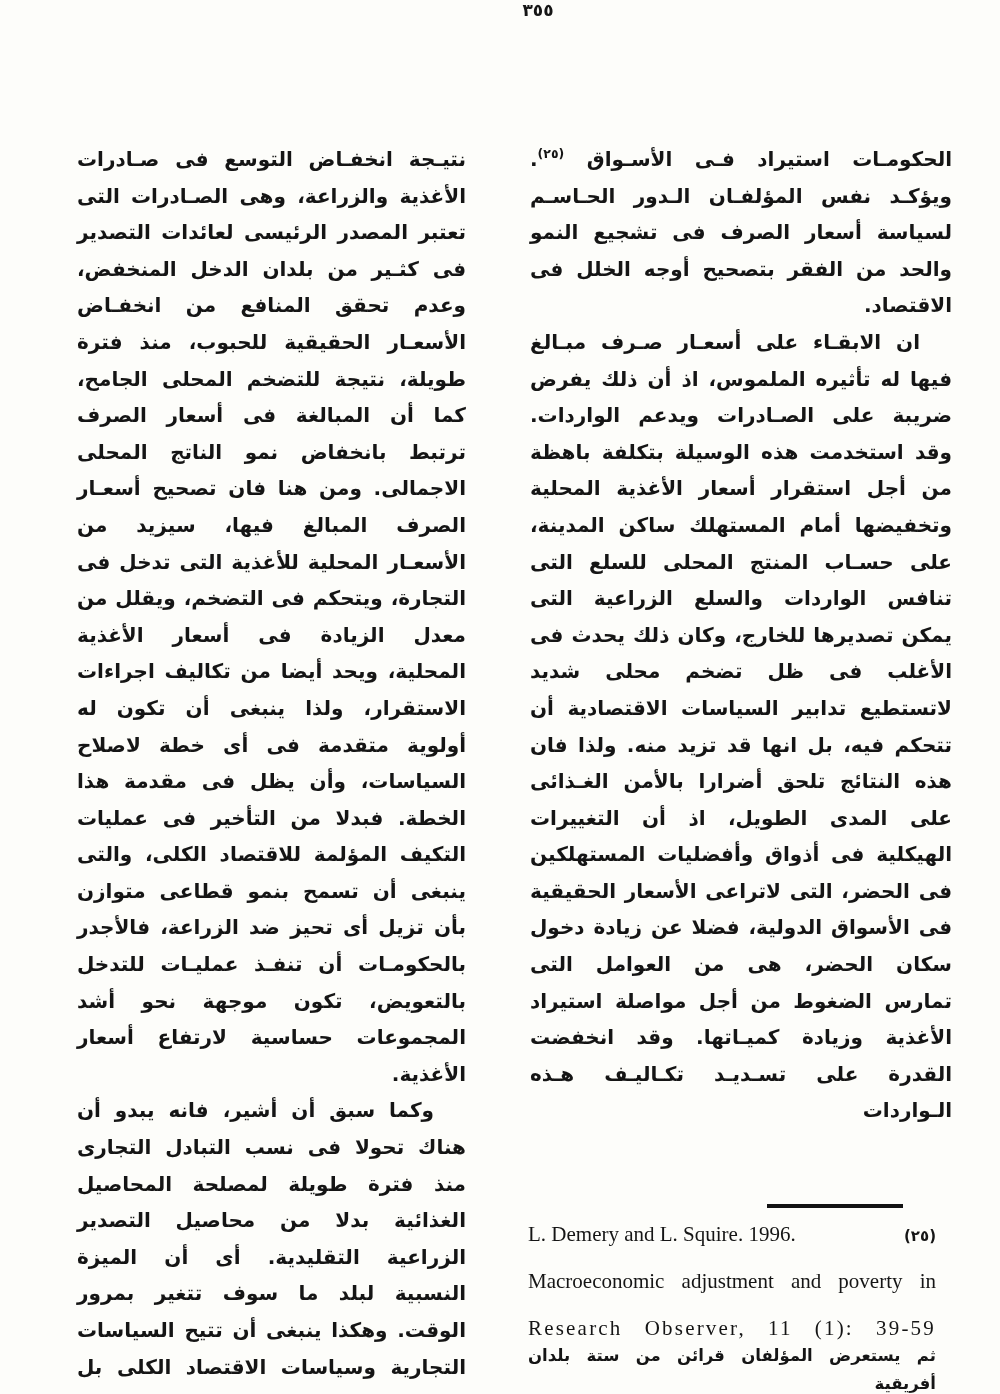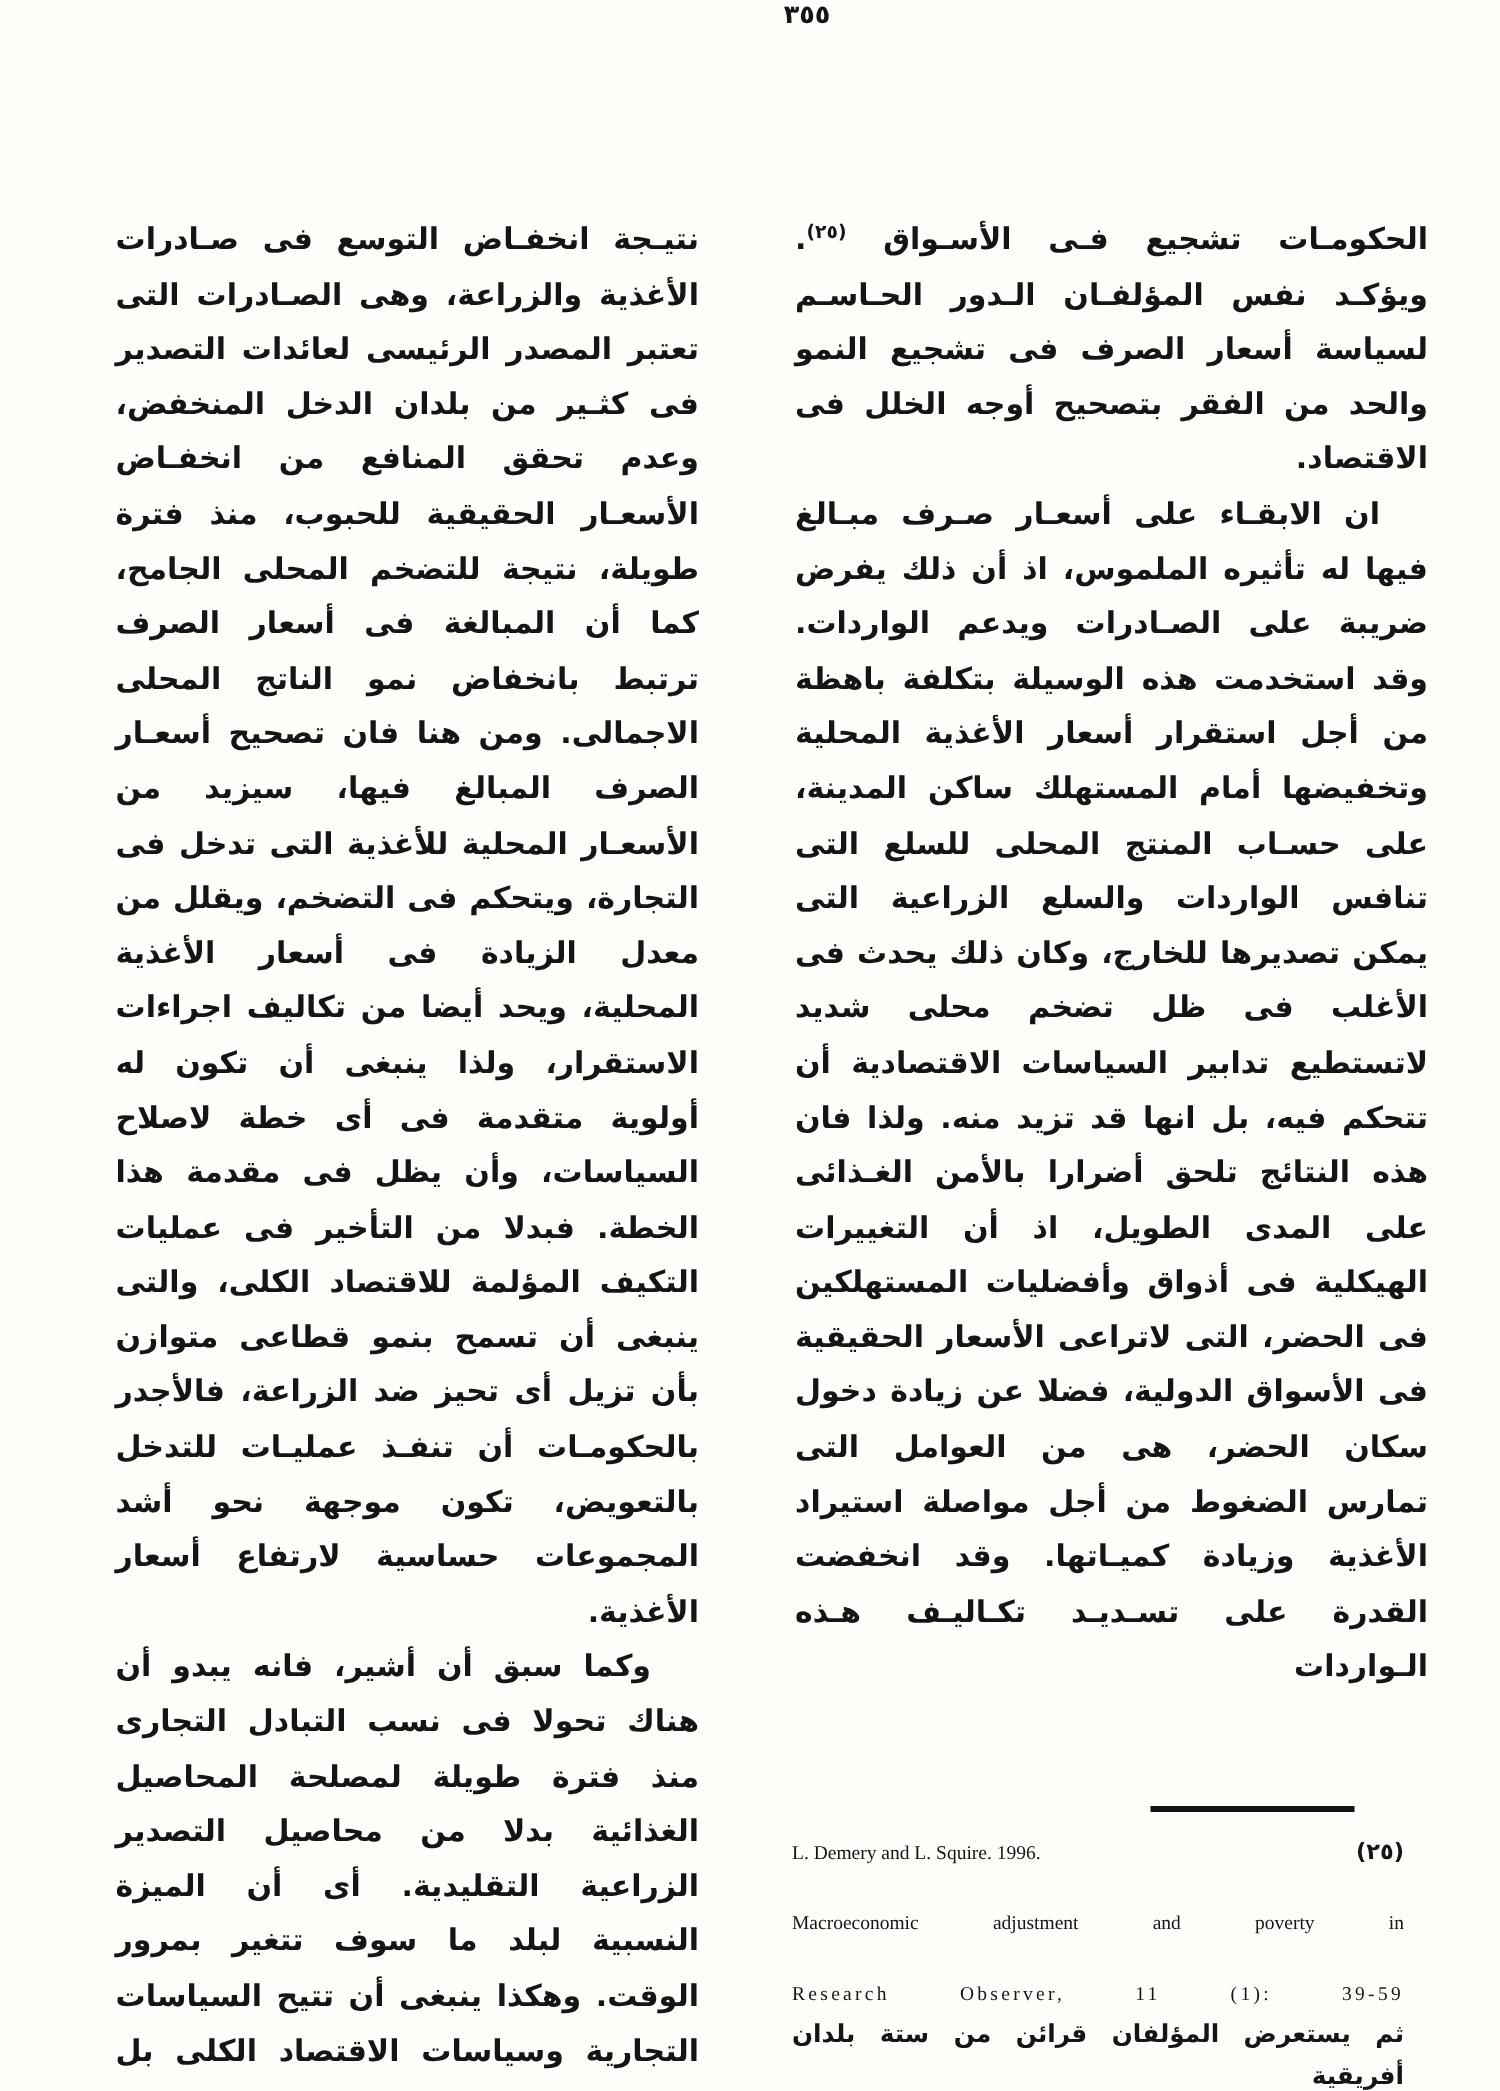--- a/index.html
+++ b/index.html
@@ -60,21 +60,21 @@
     width: 408px;
   }
   .fn-line1 {
     display: flex;
     justify-content: space-between;
     align-items: baseline;
     direction: ltr;
   }
   .fn-en {
     font-family: "Liberation Serif", serif;
-    font-size: 13px;
+    font-size: 21px;
     line-height: 27px;
     direction: ltr;
     color: #151515;
   }
   .justify-last {
     text-align: justify;
     text-align-last: justify;
     margin-top: 20px;
   }
   .spread {
@@ -100,21 +100,21 @@
 </head>
 <body>
 
 <div class="page">
 
   <div class="page-number">٣٥٥</div>
 
   <div class="columns">
 
     <div class="col col-right">
-      <p class="para"><span>الحكومـات تشجيع فـى الأسـواق </span><sup class="fn-ref">(٢٥)</sup><span>. ويؤكـد نفس المؤلفـان الـدور الحـاسـم لسياسة أسعار الصرف فى تشجيع النمو والحد من الفقر بتصحيح أوجه الخلل فى الاقتصاد.</span></p>
+      <p class="para"><span>الحكومـات استيراد فـى الأسـواق </span><sup class="fn-ref">(٢٥)</sup><span>. ويؤكـد نفس المؤلفـان الـدور الحـاسـم لسياسة أسعار الصرف فى تشجيع النمو والحد من الفقر بتصحيح أوجه الخلل فى الاقتصاد.</span></p>
       <p class="para indent">ان الابقـاء على أسعـار صـرف مبـالغ فيها له تأثيره الملموس، اذ أن ذلك يفرض ضريبة على الصـادرات ويدعم الواردات. وقد استخدمت هذه الوسيلة بتكلفة باهظة من أجل استقرار أسعار الأغذية المحلية وتخفيضها أمام المستهلك ساكن المدينة، على حسـاب المنتج المحلى للسلع التى تنافس الواردات والسلع الزراعية التى يمكن تصديرها للخارج، وكان ذلك يحدث فى الأغلب فى ظل تضخم محلى شديد لاتستطيع تدابير السياسات الاقتصادية أن تتحكم فيه، بل انها قد تزيد منه. ولذا فان هذه النتائج تلحق أضرارا بالأمن الغـذائى على المدى الطويل، اذ أن التغييرات الهيكلية فى أذواق وأفضليات المستهلكين فى الحضر، التى لاتراعى الأسعار الحقيقية فى الأسواق الدولية، فضلا عن زيادة دخول سكان الحضر، هى من العوامل التى تمارس الضغوط من أجل مواصلة استيراد الأغذية وزيادة كميـاتها. وقد انخفضت القدرة على تسـديـد تكـاليـف هـذه الـواردات</p>
     </div>
 
     <div class="col col-left">
       <p class="para">نتيـجة انخفـاض التوسع فى صـادرات الأغذية والزراعة، وهى الصـادرات التى تعتبر المصدر الرئيسى لعائدات التصدير فى كثـير من بلدان الدخل المنخفض، وعدم تحقق المنافع من انخفـاض الأسعـار الحقيقية للحبوب، منذ فترة طويلة، نتيجة للتضخم المحلى الجامح، كما أن المبالغة فى أسعار الصرف ترتبط بانخفاض نمو الناتج المحلى الاجمالى. ومن هنا فان تصحيح أسعـار الصرف المبالغ فيها، سيزيد من الأسعـار المحلية للأغذية التى تدخل فى التجارة، ويتحكم فى التضخم، ويقلل من معدل الزيادة فى أسعار الأغذية المحلية، ويحد أيضا من تكاليف اجراءات الاستقرار، ولذا ينبغى أن تكون له أولوية متقدمة فى أى خطة لاصلاح السياسات، وأن يظل فى مقدمة هذا الخطة. فبدلا من التأخير فى عمليات التكيف المؤلمة للاقتصاد الكلى، والتى ينبغى أن تسمح بنمو قطاعى متوازن بأن تزيل أى تحيز ضد الزراعة، فالأجدر بالحكومـات أن تنفـذ عمليـات للتدخل بالتعويض، تكون موجهة نحو أشد المجموعات حساسية لارتفاع أسعار الأغذية.</p>
       <p class="para indent">وكما سبق أن أشير، فانه يبدو أن هناك تحولا فى نسب التبادل التجارى منذ فترة طويلة لمصلحة المحاصيل الغذائية بدلا من محاصيل التصدير الزراعية التقليدية. أى أن الميزة النسبية لبلد ما سوف تتغير بمرور الوقت. وهكذا ينبغى أن تتيح السياسات التجارية وسياسات الاقتصاد الكلى بل وسياسات التسعير القطاعية، الفرصة للقطاع الزراعى لأن يتكيف مع أنماط التغيير فى الميزة النسبية باعادة تخصيص</p>
     </div>
 
   </div>
 

